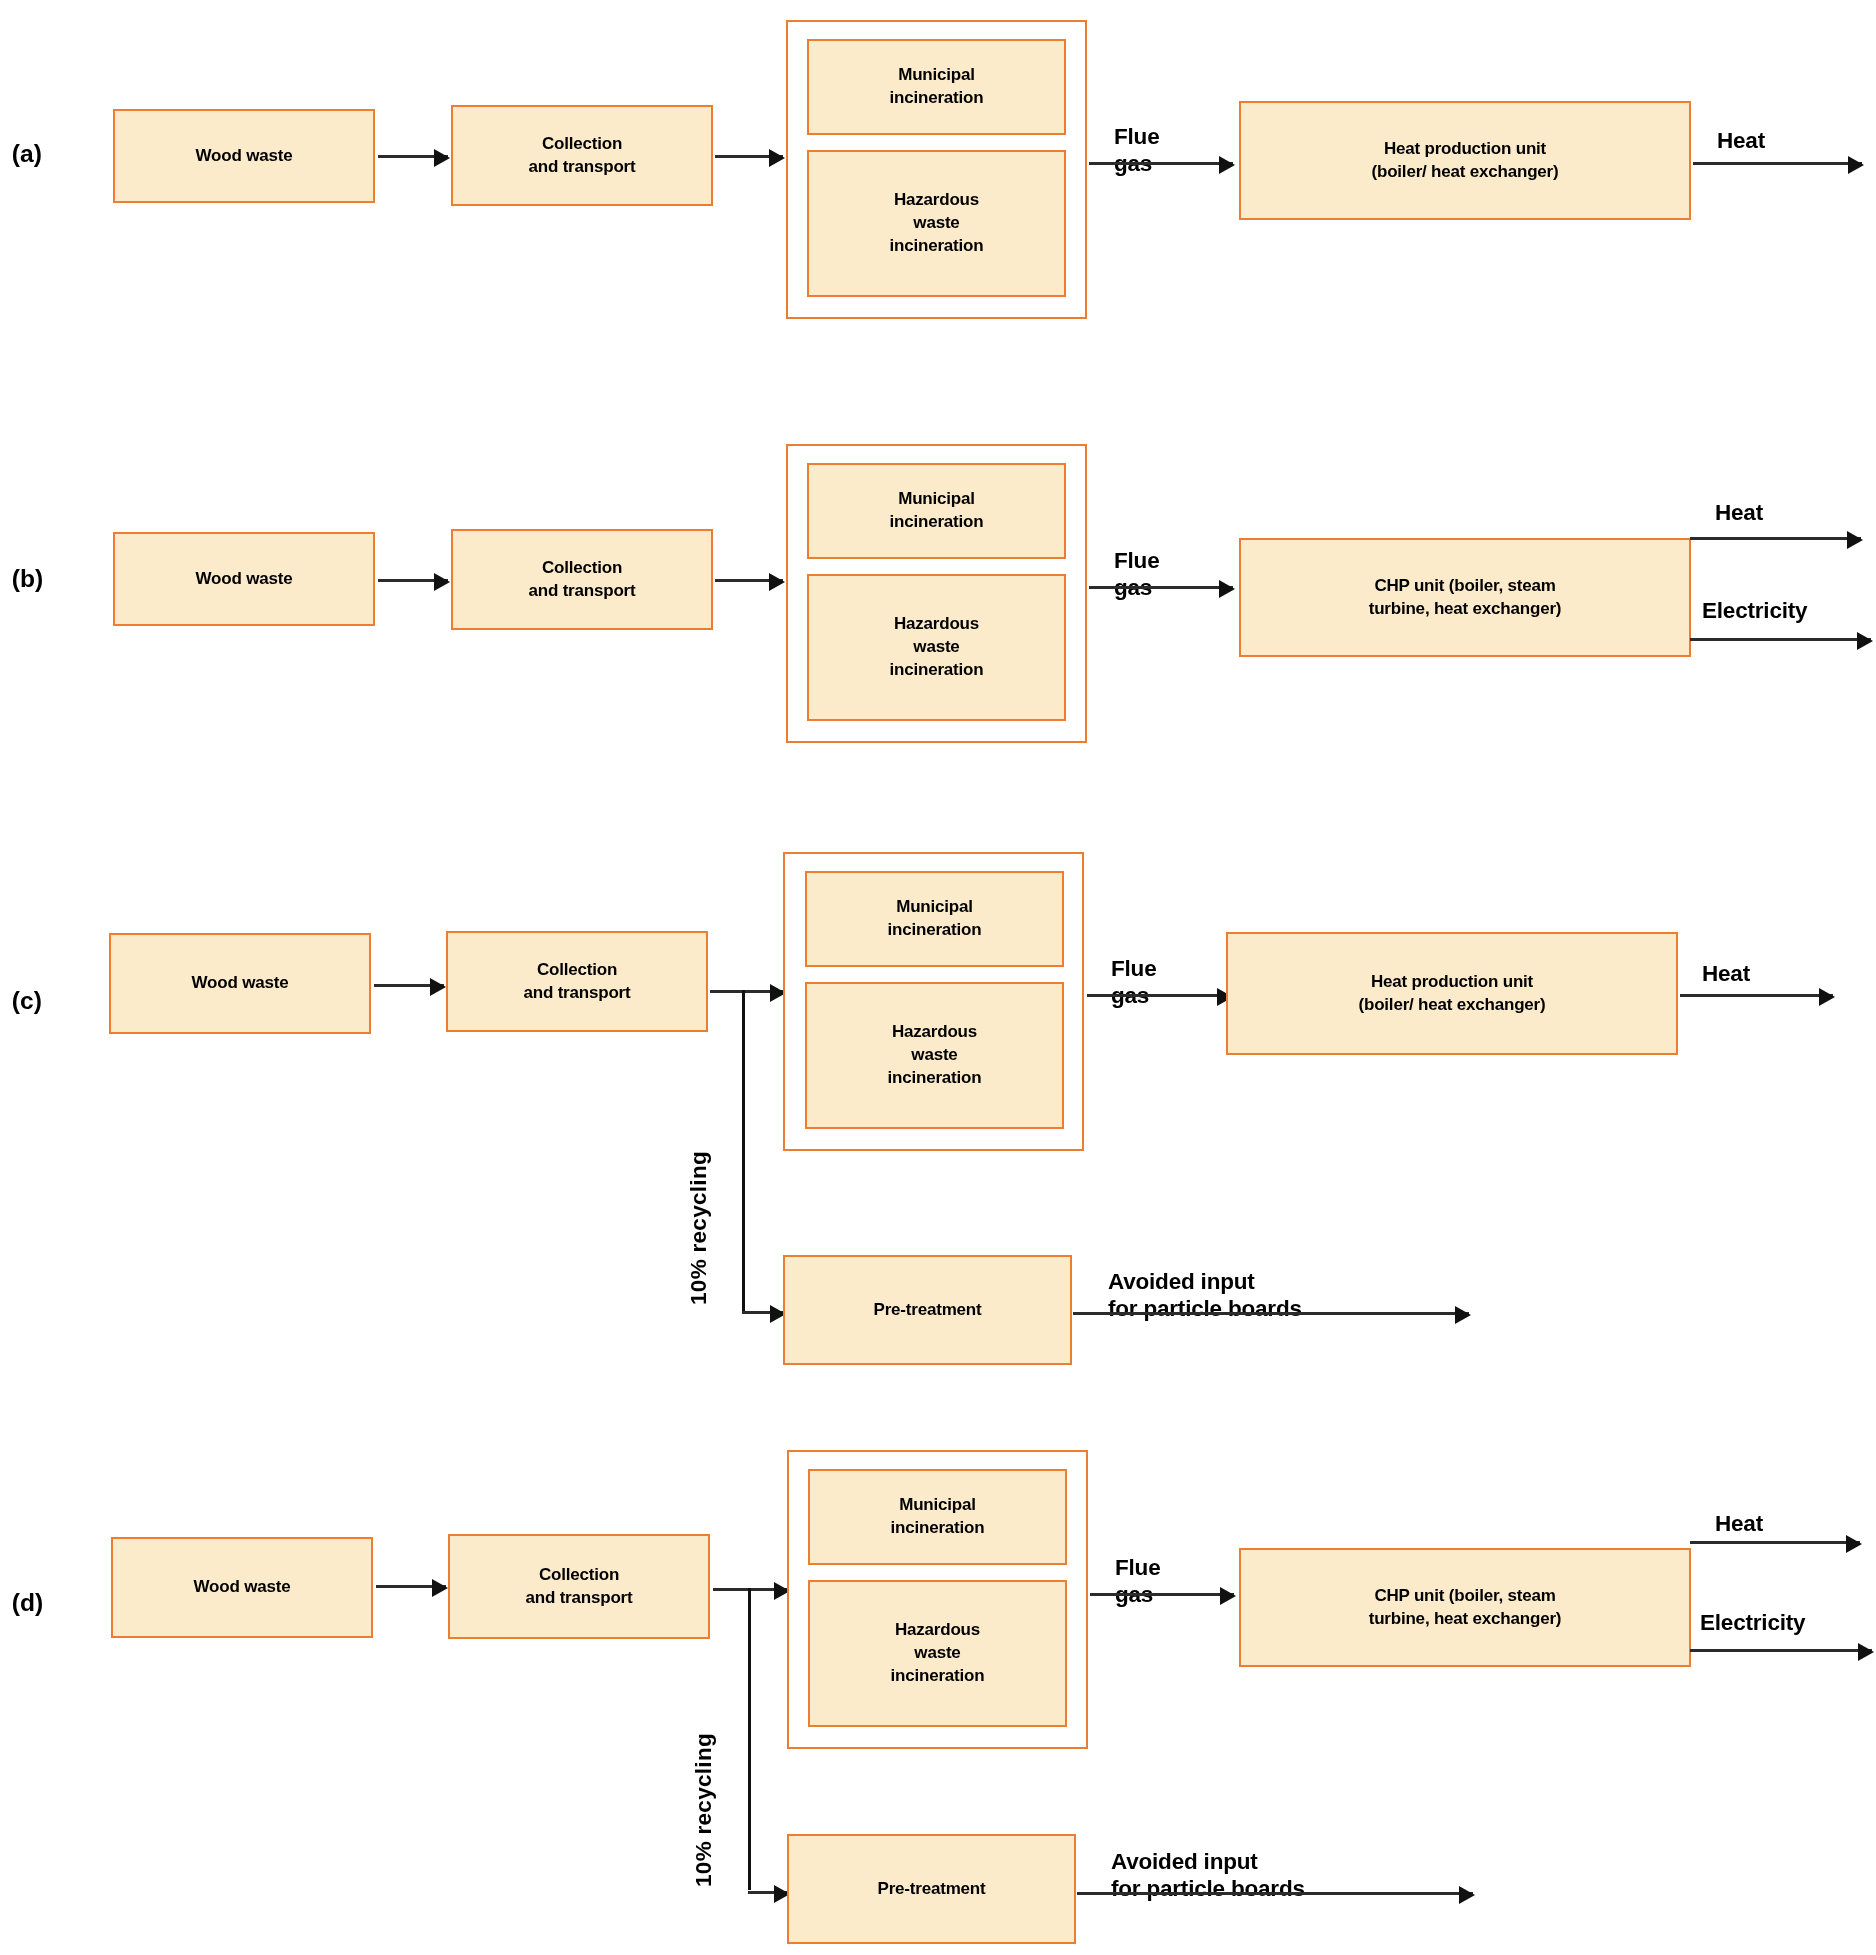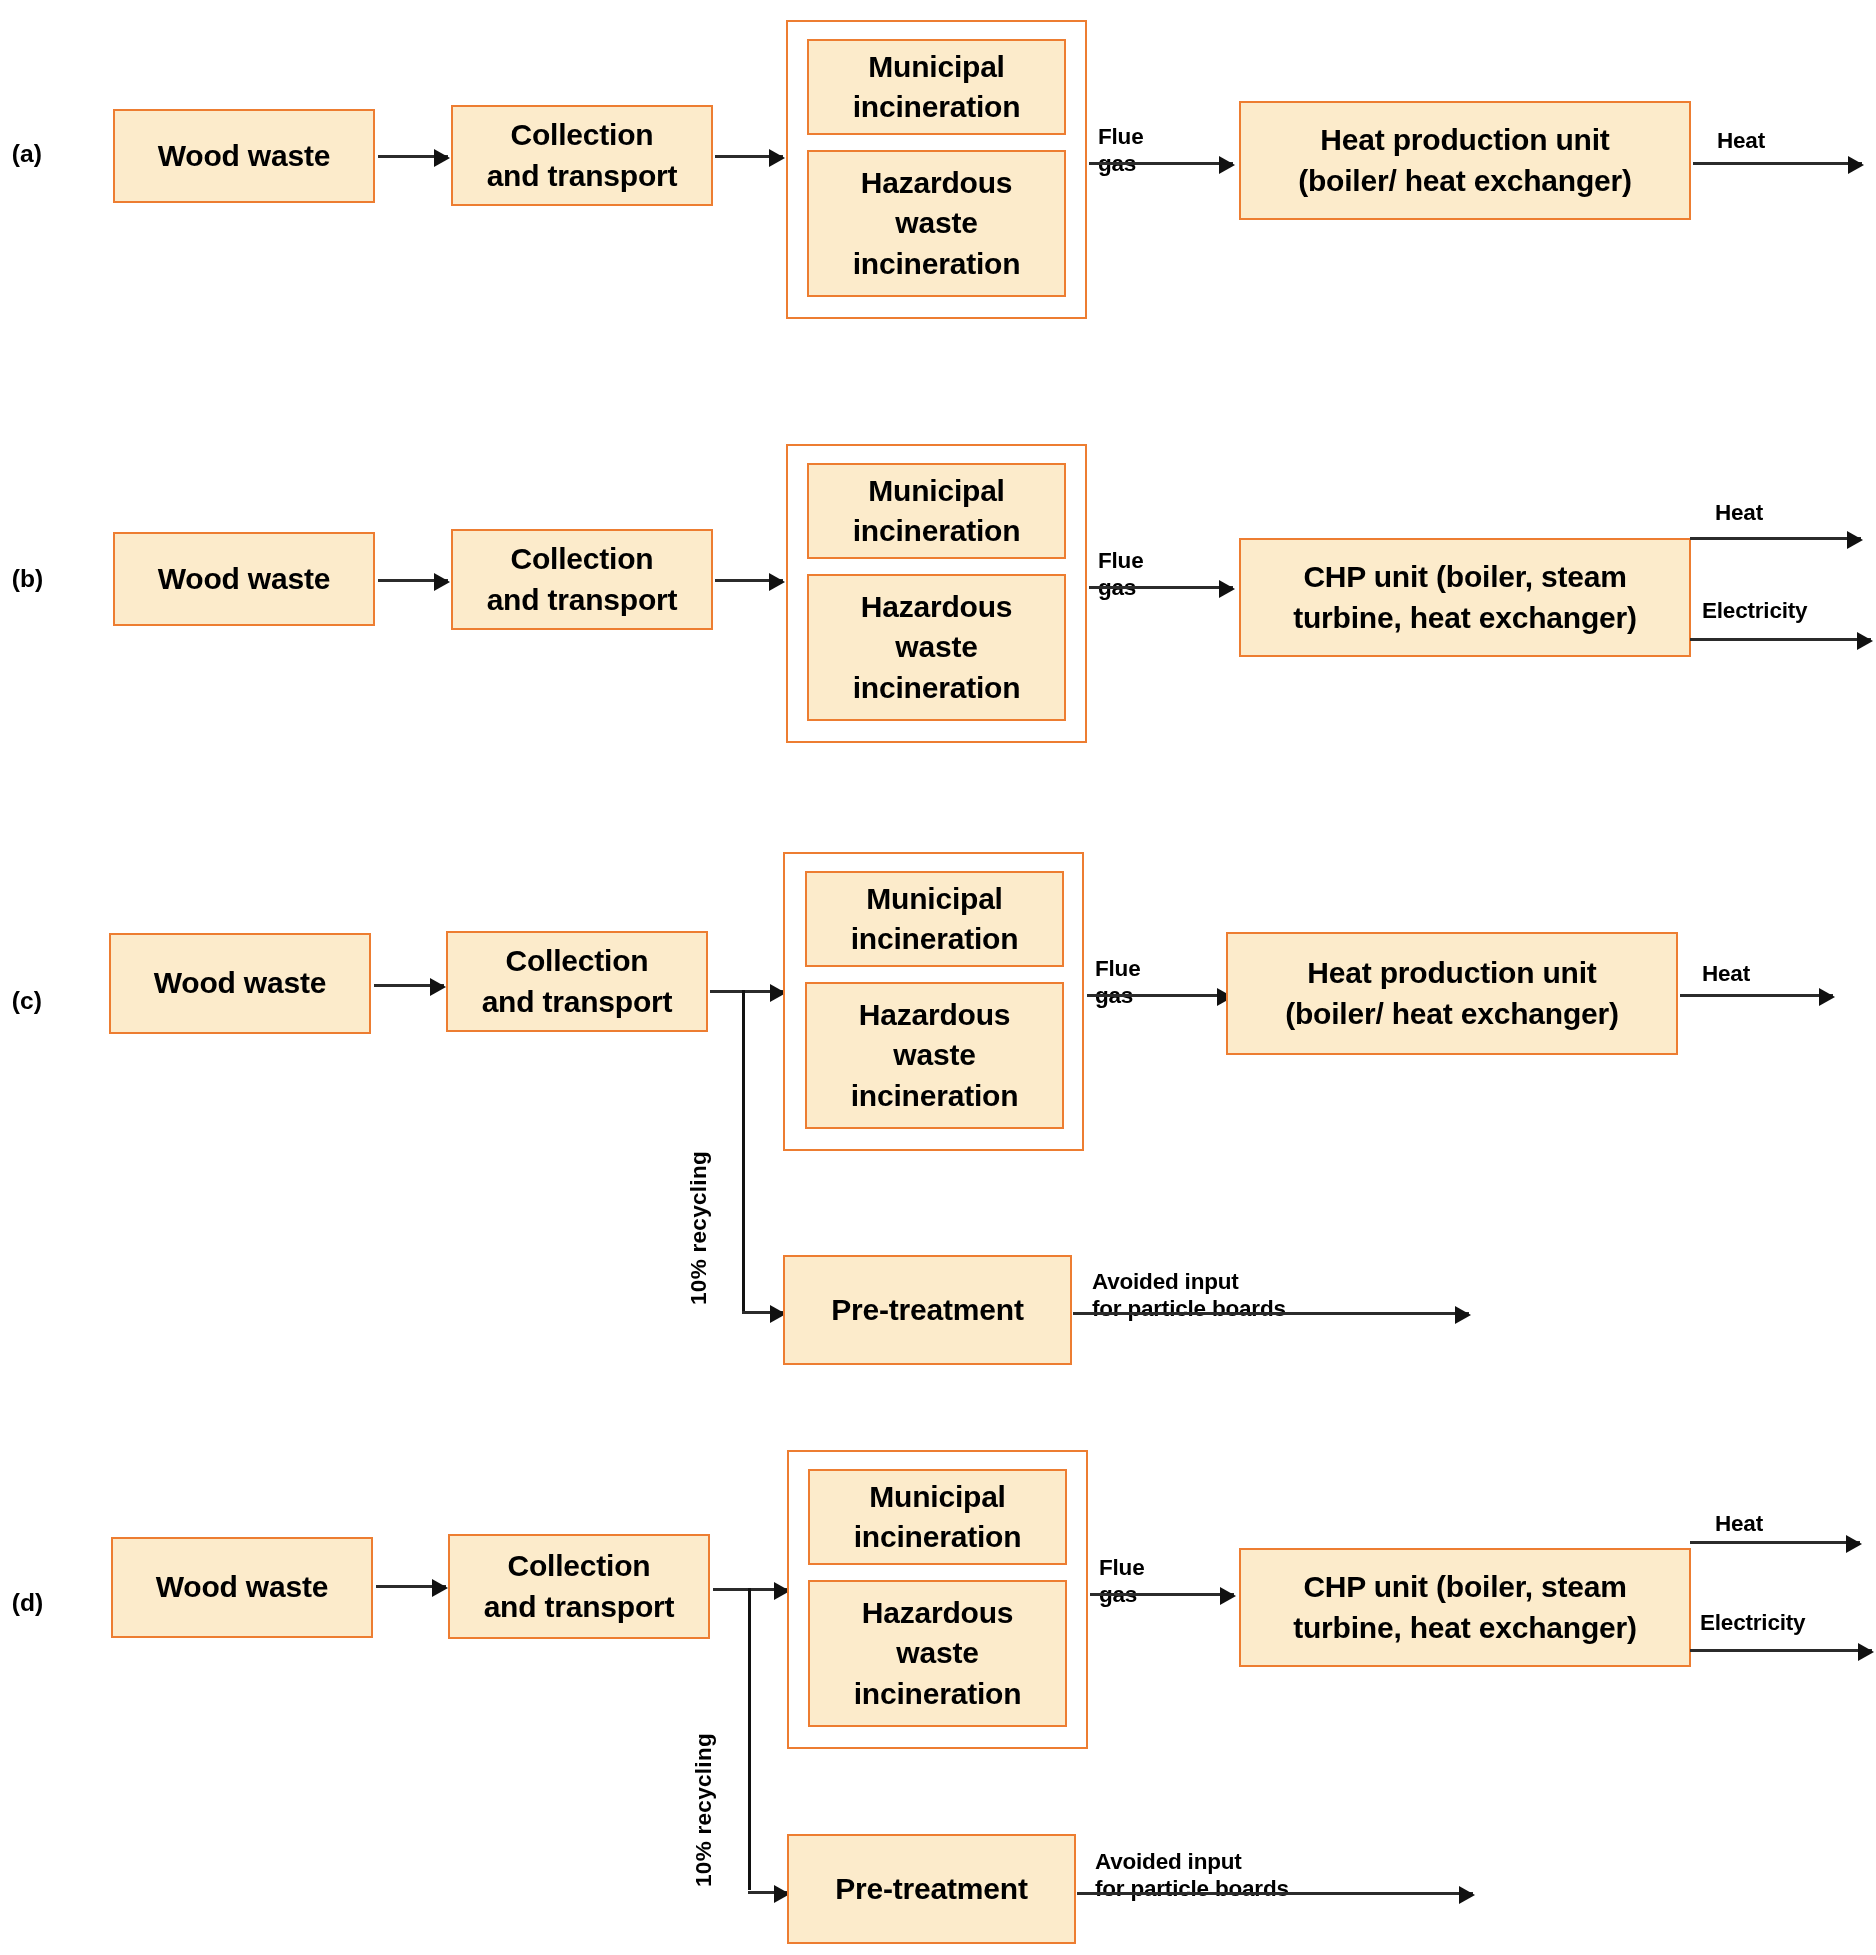--- a/index.html
+++ b/index.html
@@ -19,21 +19,21 @@
     box-sizing:border-box;
     background:#FCEBCB;
     border:2.7px solid #ED7D31;
     display:flex;
     align-items:center;
     justify-content:center;
     text-align:center;
     color:#000000;
     font-weight:bold;
     line-height:1.35;
-    font-size:30px;
+    font-size:17px;
     letter-spacing:-0.2px;
     padding:2.1px 5.4px;
   }
   .group-box{
     position:absolute;
     box-sizing:border-box;
     background:#ffffff;
     border:2.7px solid #ED7D31;
   }
 
@@ -70,21 +70,21 @@
   
   .edge-label{
     position:absolute;
     font-weight:bold;
     font-size:22.5px;
     color:#000000;
     line-height:1.15;
     white-space:pre-line;
     letter-spacing:-0.2px;
   }
-  .edge-label.two-line{line-height:1.18;}
+  .edge-label.two-line{line-height:1.18;margin-left:16px;}
 
   .vert-label{
     position:absolute;
     font-weight:bold;
     font-size:22.5px;
     color:#000000;
     transform-origin:left bottom;
     transform:rotate(-90deg);
     white-space:nowrap;
     letter-spacing:0.3px;

